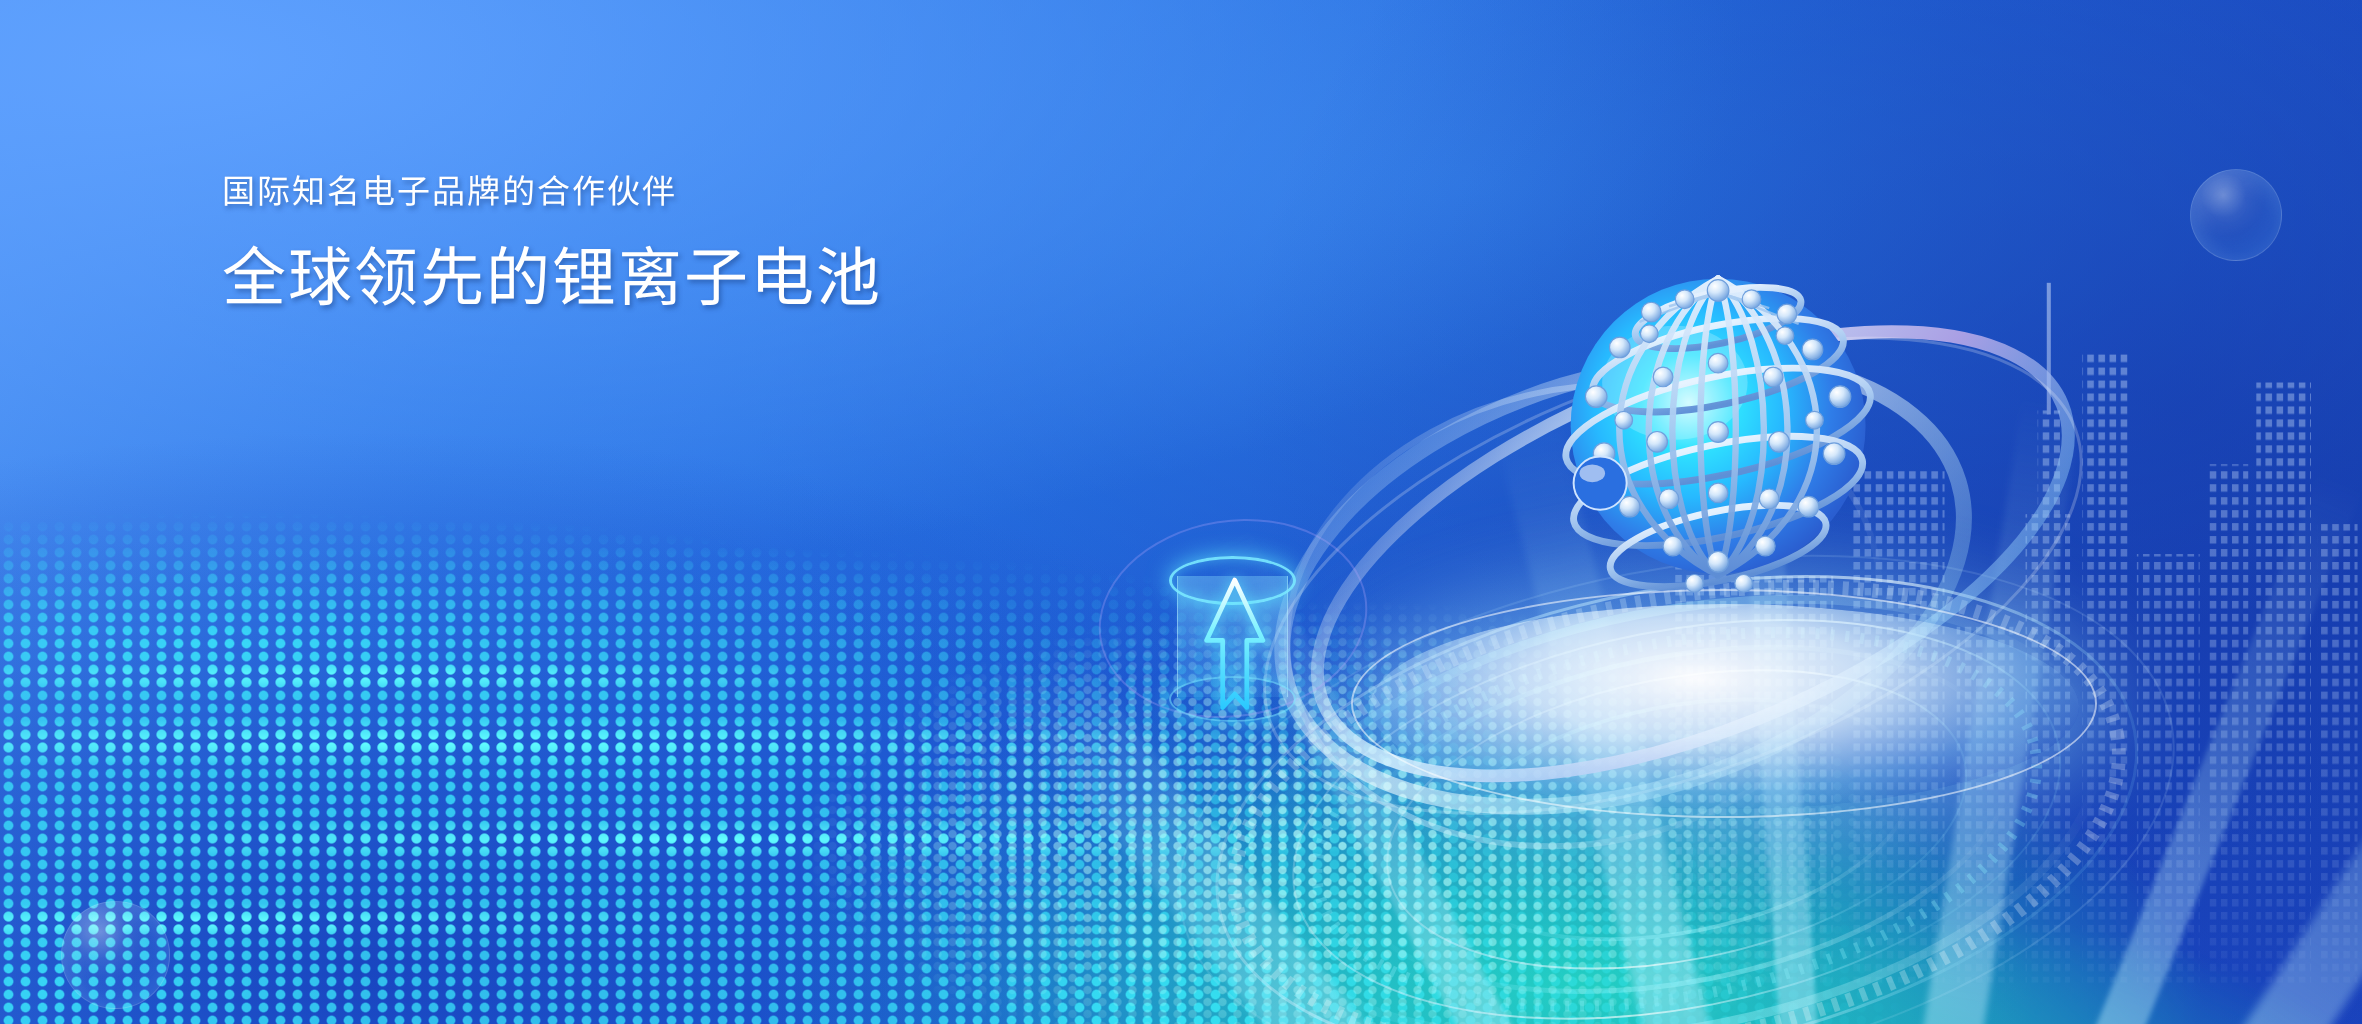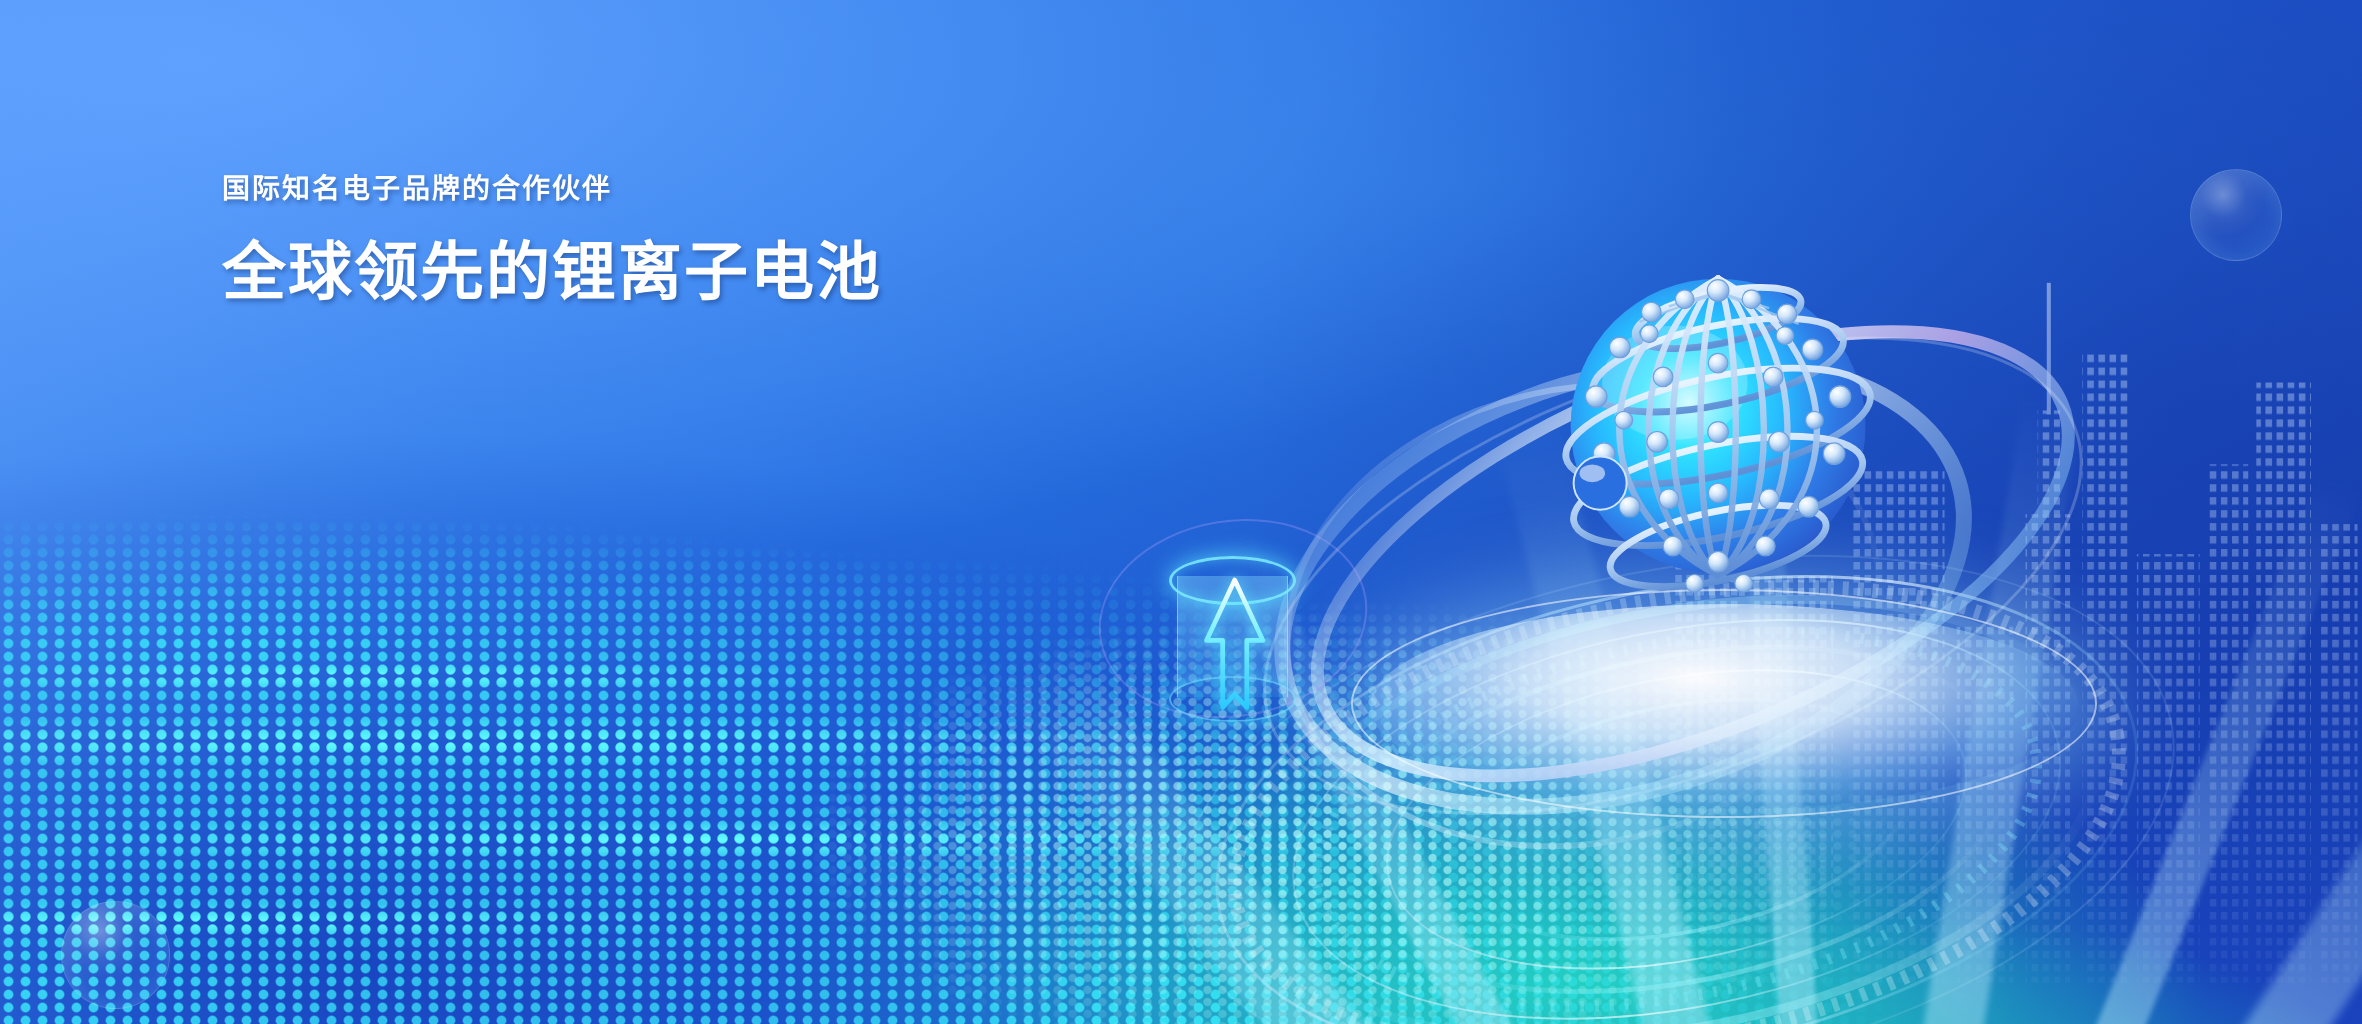--- a/index.html
+++ b/index.html
@@ -179,33 +179,33 @@
   .techrings svg{width:100%;height:100%;display:block; overflow:visible;}
 
   
   .copy{
     position:absolute; left:9.4%; top:16.8%;
     z-index:20;
     text-shadow:2px 3px 5px rgba(12,40,100,.42);
   }
   .eyebrow{
     color:#ffffff;
-    font-size:28px;
-    font-weight:700;
+    font-size:33px;
+    font-weight:400;
     letter-spacing:2px;
     line-height:1.2;
     margin:0 0 26px 0;
     white-space:nowrap;
   }
   .headline{margin:0;}
   .headline .hl-line{
     display:block;
     color:#ffffff;
     font-size:64px;
-    font-weight:700;
+    font-weight:400;
     letter-spacing:2px;
     line-height:1.28;
     white-space:nowrap;
   }
 </style>
 </head>
 <body>
 
 <div id="banner">
 

